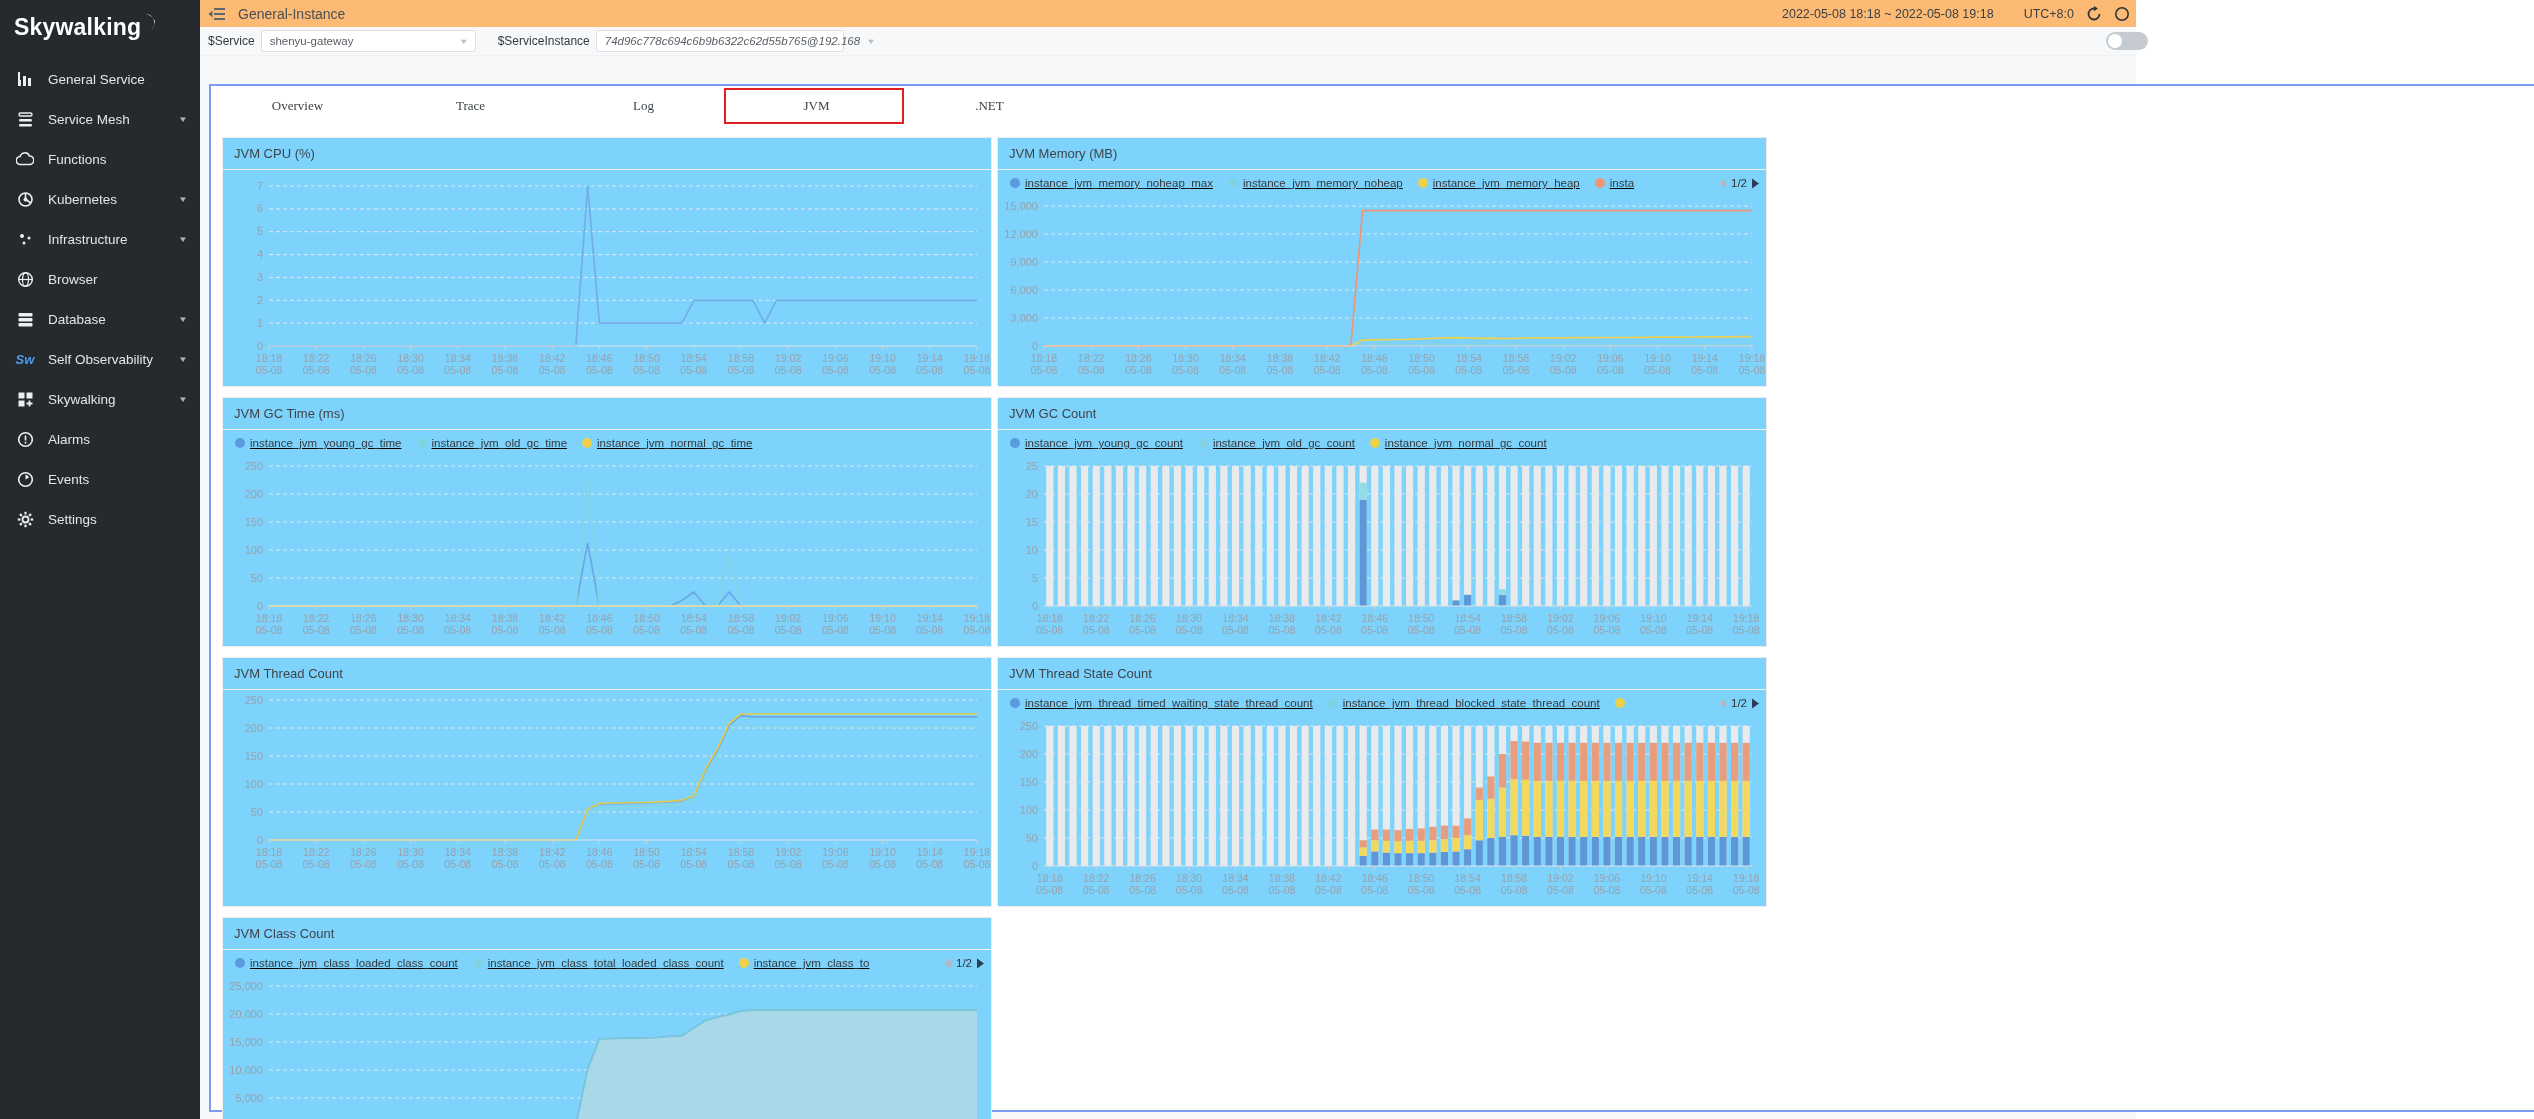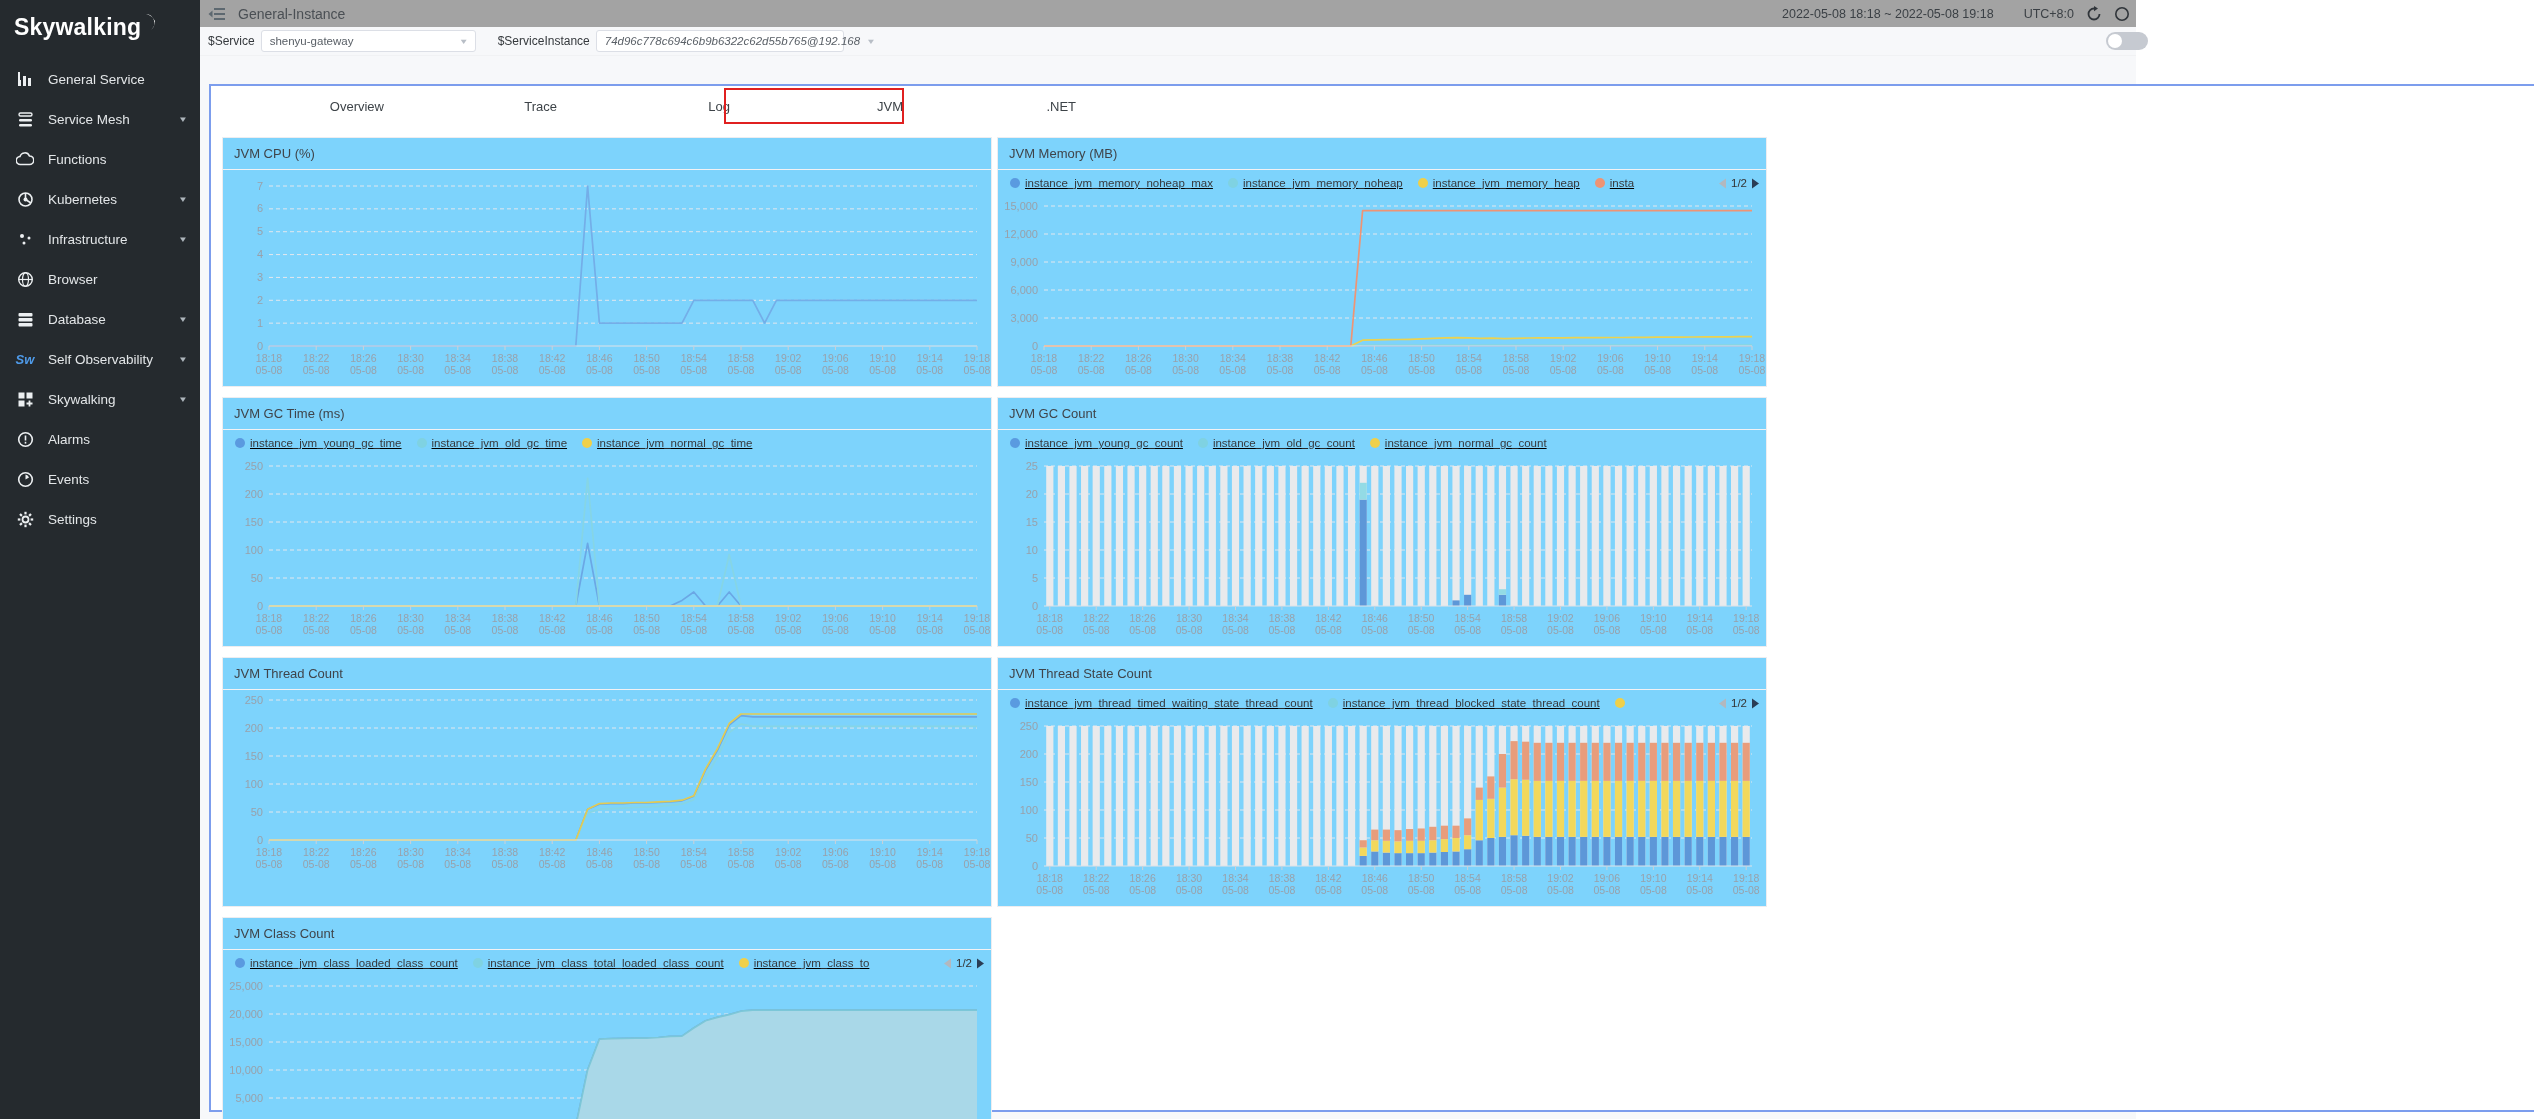--- a/index.html
+++ b/index.html
@@ -15,21 +15,21 @@
   .nav { margin-top:8px; }
   .nav-item { height:40px; display:flex; align-items:center; padding:0 12px 0 16px; cursor:pointer; font-size:13.5px; color:#e3e6e8; }
   .nav-ico { width:18px; height:18px; margin-right:14px; display:flex; align-items:center; justify-content:center; color:#eceff1; font-size:15px; }
   .nav-ico svg { display:block; }
   .nav-label { flex:1; white-space:nowrap; }
   .nav-chev { color:#aeb6bc; font-size:10px; transform:scaleY(.8); }
   .sw-mini { color:#4f9bea; font-weight:bold; font-style:italic; font-size:13px; }
 
   
   .main { flex:1; display:flex; flex-direction:column; position:relative; background:#fbfcfd; }
-  .topbar { height:27px; background:#a3a3a3; display:flex; align-items:center; padding:0 6px 0 8px; }
+  .topbar { height:27px; background:#fdba74; display:flex; align-items:center; padding:0 6px 0 8px; }
   .collapse-ico { width:18px; height:14px; margin-right:12px; cursor:pointer; }
   .page-title { font-size:14px; color:#4a4f54; }
   .topbar-right { margin-left:auto; display:flex; align-items:center; gap:12px; padding-right:14px; }
   .time-range { font-size:12.5px; color:#3b4045; cursor:pointer; }
   .tz { font-size:12.5px; color:#3b4045; cursor:pointer; margin-left:18px;}
   .refresh-btn { width:16px; height:16px; cursor:pointer; }
   .clock-cut { width:16px; height:16px; margin-right:-14px; }
 
   .selector-bar { height:29px; background:#f7f8fa; display:flex; align-items:center; padding-left:8px; position:relative; border-bottom:1px solid #f1f2f4;}
   .sel-label { font-size:12px; color:#35393d; margin-right:6px; }
@@ -37,21 +37,21 @@
   .select .chev { margin-left:auto; color:#b8bec6; font-size:10px; padding-left:6px; transform:scaleY(.75); }
   .select-service { width:215px; margin-right:22px; }
   .select-instance { width:248px;font-style:italic; }
   .edit-toggle { position:absolute; right:-12px; top:5px; width:42px; height:18px; background:#c6cad1; border-radius:9px; cursor:pointer; }
   .edit-toggle .knob { position:absolute; left:2px; top:2px; width:14px; height:14px; background:#fff; border-radius:50%; }
 
   .content { flex:1; background:#f7f8fa; position:relative; }
   .dashboard { position:absolute; left:9px; top:28px; width:2345px; height:1028px; background:#fff; border:2px solid #7c9ded; }
 
   .tabs { display:flex; height:40px; align-items:center; }
-  .tab { width:173px; text-align:right; font-size:13px; color:#3d4348; cursor:pointer; }
+  .tab { width:173px; text-align:center; font-size:13px; color:#3d4348; cursor:pointer;font-family:Liberation Serif, serif; }
   .red-annotation { position:absolute; left:513px; top:2px; width:180px; height:36px; border:2px solid #e02020; pointer-events:none; }
 
   .cards { display:flex; flex-wrap:wrap; padding:11px; column-gap:5px; row-gap:10px; width:2330px; }
   .card { width:770px; height:250px; background:#7dd3fc; border:1px solid #ededf0; }
   .card-title { height:32px; line-height:32px; padding-left:11px; font-size:13px; color:#3f444a; border-bottom:1px solid #f2f2f4; }
   .legend { height:26px; display:flex; align-items:center; padding-left:12px; gap:15px; position:relative;text-decoration:underline; }
   .legend-item { display:flex; align-items:center; gap:5px; font-size:11.5px; color:#37393d; cursor:pointer; white-space:nowrap; }
   .legend-dot { width:10px; height:10px; border-radius:50%; }
   .legend-pager { position:absolute; right:6px; top:0; height:26px; display:flex; align-items:center; gap:4px; font-size:11.5px; color:#333; }
   .pg-arrow { cursor:pointer; display:flex; }

